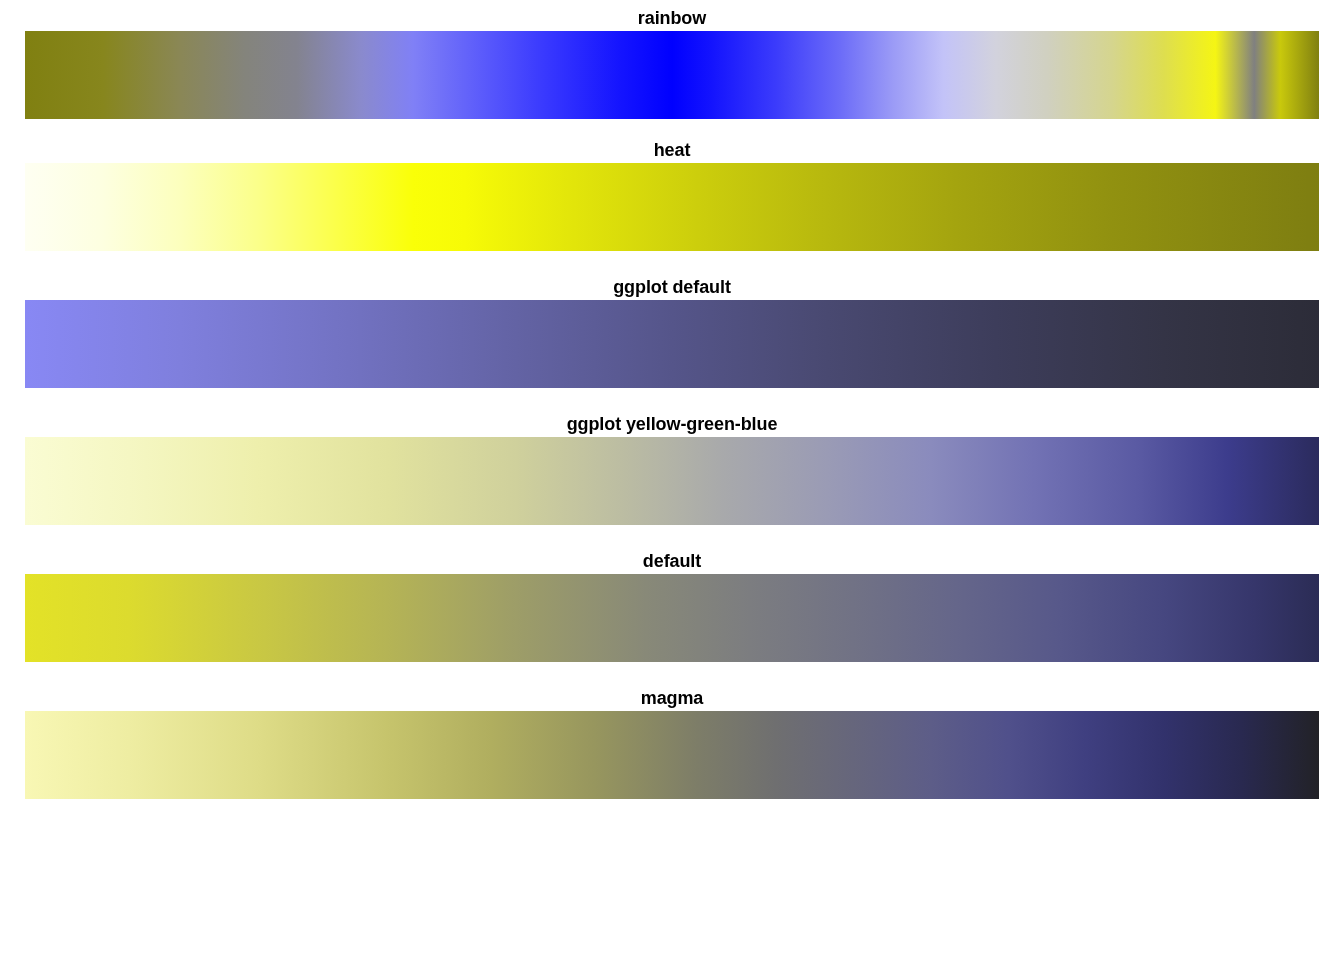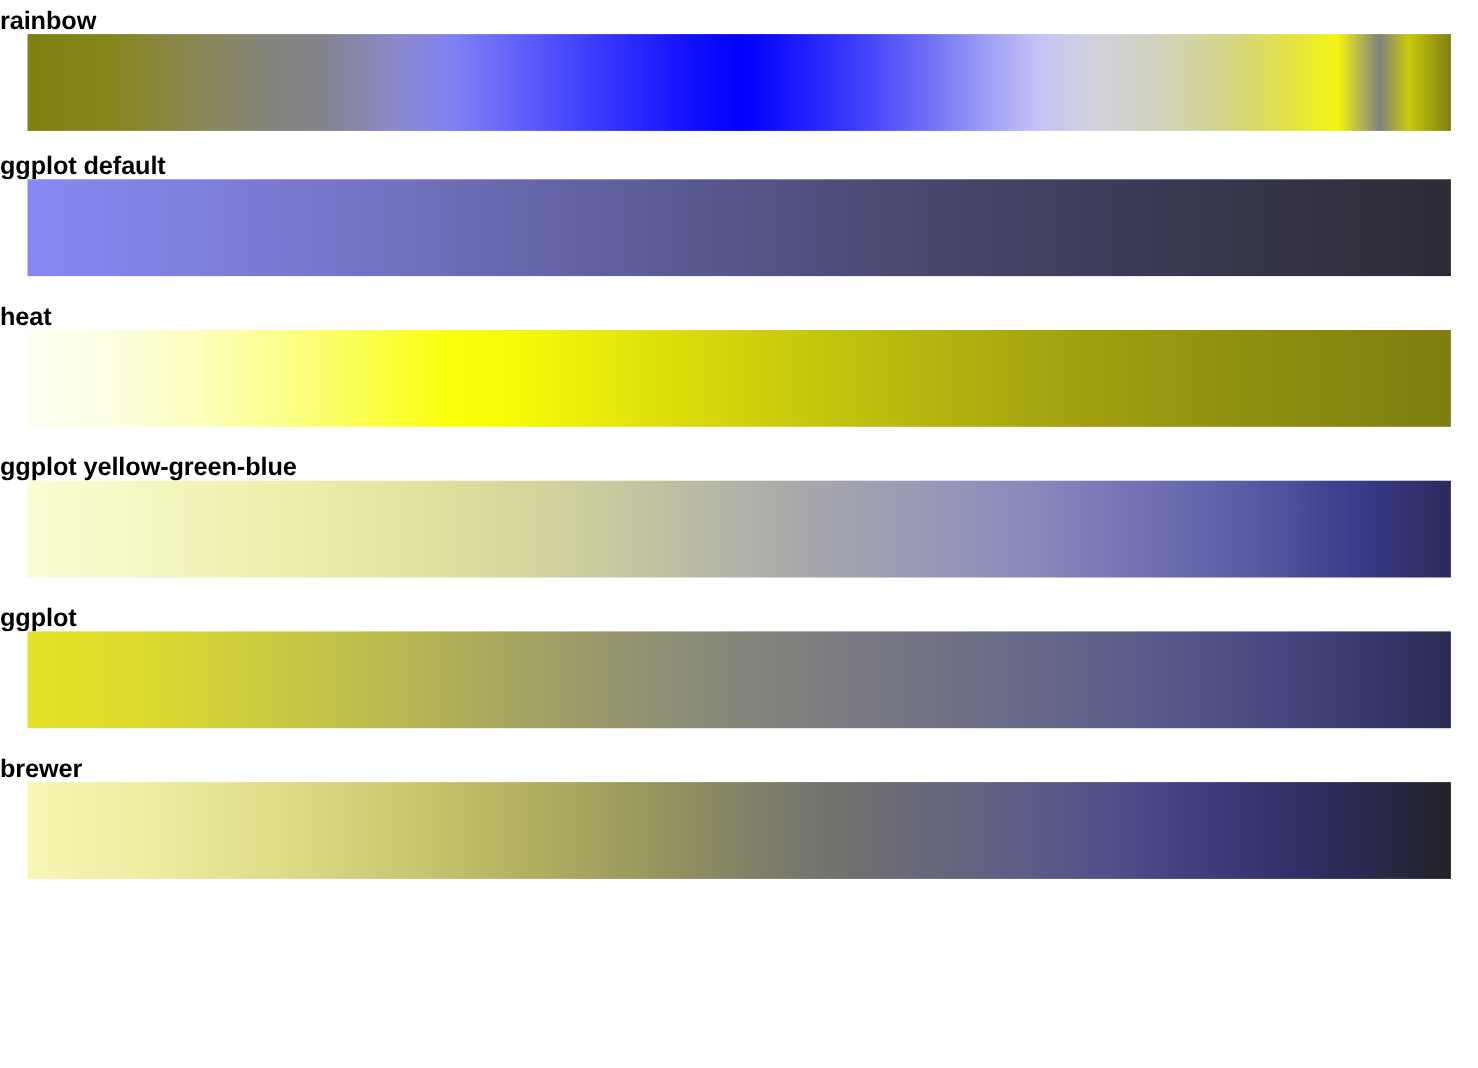--- a/index.html
+++ b/index.html
@@ -22,21 +22,22 @@
     padding: 0;
   }
   .colormap-row {
     width: 1344px;
     height: 137px;
     position: relative;
     box-sizing: border-box;
   }
   .colormap-title {
     width: 1344px;
-    font-size: 23px;
+    text-align: center;
+    font-size: 18px;
     font-weight: bold;
     color: #000000;
     line-height: 26px;
     height: 26px;
     letter-spacing: -0.1px;
     white-space: nowrap;
     overflow: hidden;
   }
   .colormap-bar-wrap {
     padding-left: 25px;
@@ -61,48 +62,48 @@
 <div id="colormap-page">
 
   <div class="colormap-row">
     <div class="colormap-title">rainbow</div>
     <div class="colormap-bar-wrap">
       <div class="colormap-bar" style="background: linear-gradient(to right, rgb(128, 128, 17) 0%, rgb(135, 134, 29) 6%, rgb(138, 135, 86) 12%, rgb(132, 132, 124) 17%, rgb(131, 131, 143) 21%, rgb(138, 138, 205) 26%, rgb(128, 128, 246) 30%, rgb(93, 93, 251) 35%, rgb(58, 58, 254) 40%, rgb(20, 20, 255) 46%, rgb(0, 0, 255) 50%, rgb(19, 19, 254) 53%, rgb(59, 59, 251) 58%, rgb(108, 108, 248) 63%, rgb(154, 154, 246) 67%, rgb(195, 195, 248) 71%, rgb(210, 210, 221) 75%, rgb(208, 208, 192) 79%, rgb(213, 213, 142) 84%, rgb(222, 222, 79) 88%, rgb(245, 245, 20) 92%, rgb(128, 128, 128) 95%, rgb(201, 201, 12) 97%, rgb(128, 128, 17) 100%);"></div>
     </div>
   </div>
 
   <div class="colormap-row">
-    <div class="colormap-title">ggplot default</div>
+    <div class="colormap-title">heat</div>
     <div class="colormap-bar-wrap">
-      <div class="colormap-bar" style="background: linear-gradient(to right, rgb(136, 136, 244) 0%, rgb(127, 127, 221) 12%, rgb(114, 114, 194) 25%, rgb(99, 99, 164) 38%, rgb(85, 85, 138) 50%, rgb(73, 73, 113) 62%, rgb(61, 61, 91) 75%, rgb(52, 52, 70) 88%, rgb(44, 44, 56) 100%);"></div>
+      <div class="colormap-bar" style="background: linear-gradient(to right, rgb(254, 255, 242) 0%, rgb(253, 255, 224) 6%, rgb(252, 255, 189) 12%, rgb(251, 255, 138) 18%, rgb(251, 255, 74) 24%, rgb(250, 255, 8) 30%, rgb(247, 251, 6) 34%, rgb(227, 230, 10) 42%, rgb(204, 206, 12) 52%, rgb(183, 184, 14) 62%, rgb(164, 164, 15) 72%, rgb(145, 145, 16) 84%, rgb(126, 126, 17) 100%);"></div>
     </div>
   </div>
 
   <div class="colormap-row">
-    <div class="colormap-title">heat</div>
+    <div class="colormap-title">ggplot default</div>
     <div class="colormap-bar-wrap">
-      <div class="colormap-bar" style="background: linear-gradient(to right, rgb(254, 255, 242) 0%, rgb(253, 255, 224) 6%, rgb(252, 255, 189) 12%, rgb(251, 255, 138) 18%, rgb(251, 255, 74) 24%, rgb(250, 255, 8) 30%, rgb(247, 251, 6) 34%, rgb(227, 230, 10) 42%, rgb(204, 206, 12) 52%, rgb(183, 184, 14) 62%, rgb(164, 164, 15) 72%, rgb(145, 145, 16) 84%, rgb(126, 126, 17) 100%);"></div>
+      <div class="colormap-bar" style="background: linear-gradient(to right, rgb(136, 136, 244) 0%, rgb(127, 127, 221) 12%, rgb(114, 114, 194) 25%, rgb(99, 99, 164) 38%, rgb(85, 85, 138) 50%, rgb(73, 73, 113) 62%, rgb(61, 61, 91) 75%, rgb(52, 52, 70) 88%, rgb(44, 44, 56) 100%);"></div>
     </div>
   </div>
 
 
   <div class="colormap-row">
     <div class="colormap-title">ggplot yellow-green-blue</div>
     <div class="colormap-bar-wrap">
       <div class="colormap-bar" style="background: linear-gradient(to right, rgb(250, 252, 211) 0%, rgb(245, 247, 195) 8%, rgb(238, 239, 172) 18%, rgb(225, 226, 158) 28%, rgb(207, 208, 156) 38%, rgb(188, 189, 162) 46%, rgb(168, 169, 171) 54%, rgb(154, 155, 181) 62%, rgb(138, 139, 189) 70%, rgb(114, 114, 180) 78%, rgb(90, 90, 163) 86%, rgb(60, 60, 140) 93%, rgb(43, 43, 93) 100%);"></div>
     </div>
   </div>
 
   <div class="colormap-row">
-    <div class="colormap-title">ggplot</div>
+    <div class="colormap-title">default</div>
     <div class="colormap-bar-wrap">
       <div class="colormap-bar" style="background: linear-gradient(to right, rgb(227, 226, 39) 0%, rgb(220, 219, 46) 8%, rgb(201, 200, 67) 18%, rgb(181, 180, 85) 28%, rgb(157, 157, 104) 38%, rgb(136, 137, 120) 48%, rgb(124, 125, 128) 56%, rgb(113, 114, 133) 64%, rgb(101, 102, 138) 72%, rgb(87, 88, 138) 80%, rgb(70, 71, 128) 88%, rgb(54, 54, 107) 95%, rgb(43, 44, 85) 100%);"></div>
     </div>
   </div>
 
   <div class="colormap-row">
-    <div class="colormap-title">brewer</div>
+    <div class="colormap-title">magma</div>
     <div class="colormap-bar-wrap">
       <div class="colormap-bar" style="background: linear-gradient(to right, rgb(248, 247, 180) 0%, rgb(238, 237, 162) 8%, rgb(222, 220, 135) 18%, rgb(198, 196, 108) 28%, rgb(176, 174, 95) 36%, rgb(151, 150, 94) 44%, rgb(125, 125, 104) 52%, rgb(111, 111, 112) 58%, rgb(102, 102, 124) 64%, rgb(93, 93, 136) 70%, rgb(80, 80, 139) 76%, rgb(63, 63, 128) 82%, rgb(50, 50, 108) 88%, rgb(41, 41, 80) 94%, rgb(34, 34, 39) 100%);"></div>
     </div>
   </div>
 
 </div>
 
 </body></html>

